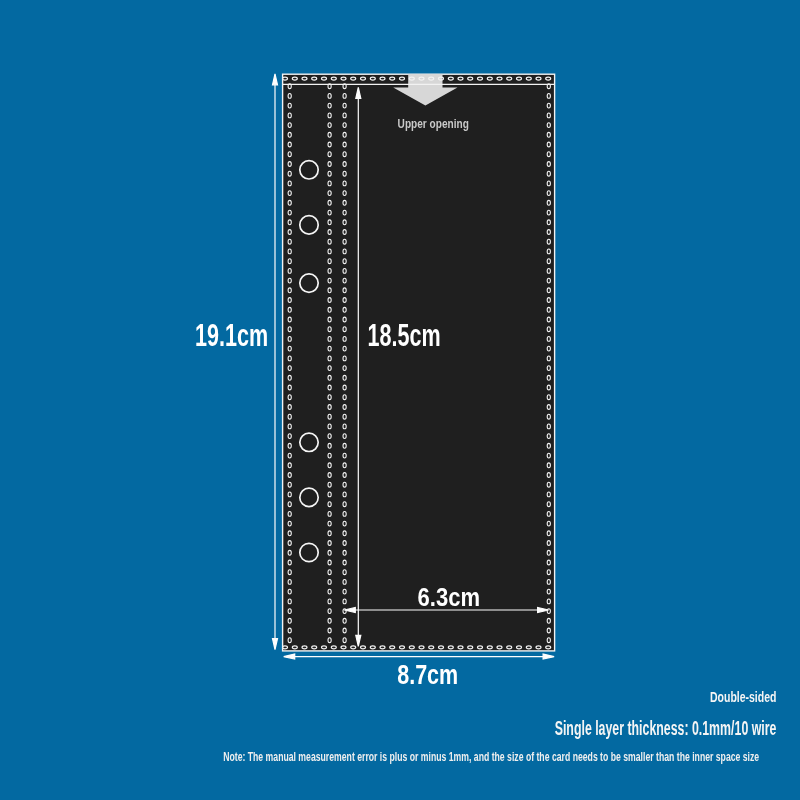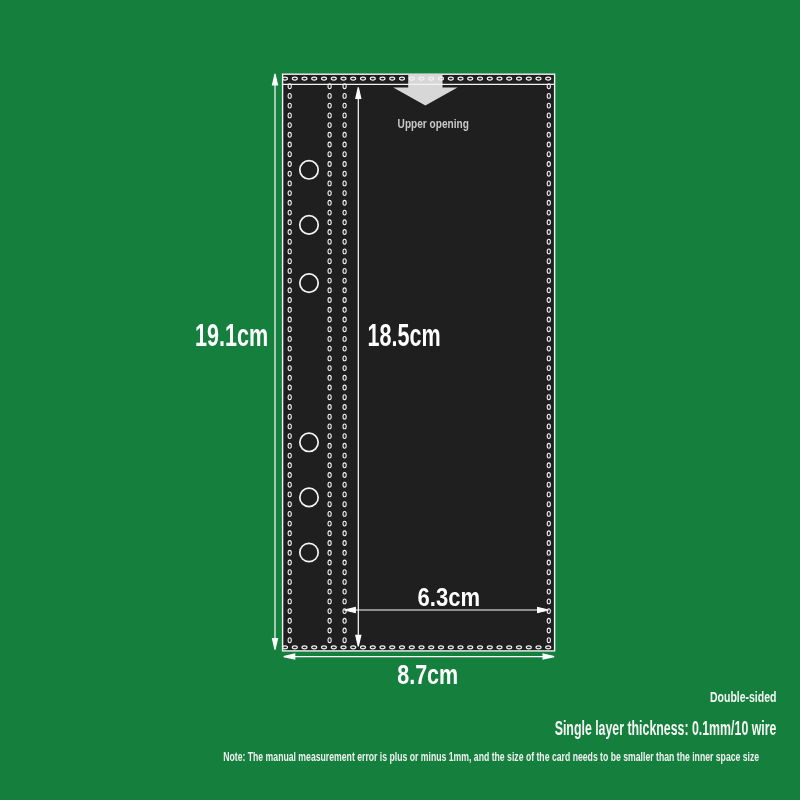--- a/index.html
+++ b/index.html
@@ -1,15 +1,15 @@
 <!DOCTYPE html>
 <html><head><meta charset="utf-8">
 <style>
 html,body{margin:0;padding:0;background:#000;}
-.page{position:relative;width:800px;height:800px;background:#15803d;overflow:hidden;font-family:"Liberation Sans",sans-serif;}
+.page{position:relative;width:800px;height:800px;background:#0369a1;overflow:hidden;font-family:"Liberation Sans",sans-serif;}
 text{font-family:"Liberation Sans",sans-serif;font-weight:bold;}
 </style></head>
 <body>
 <div class="page">
 <svg width="800" height="800" viewBox="0 0 800 800">
 
 <rect x="282.6" y="74.2" width="272" height="576.7" fill="#1f1f1f" stroke="#f2f2f2" stroke-width="1.4"></rect>
 
 <polygon points="408.2,74.3 442.5,74.3 442.5,87.6 457.5,87.6 425.4,105.6 393.2,87.6 408.2,87.6" fill="#d7d7d7"></polygon>
 

